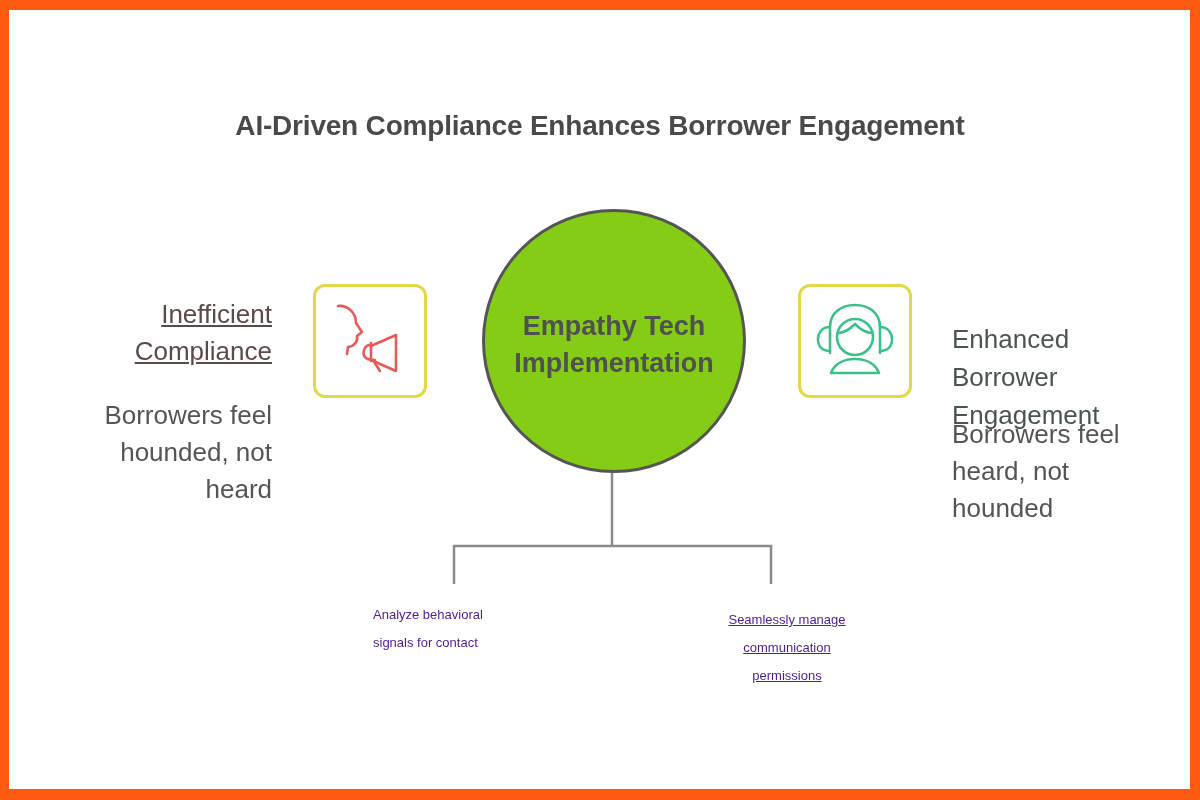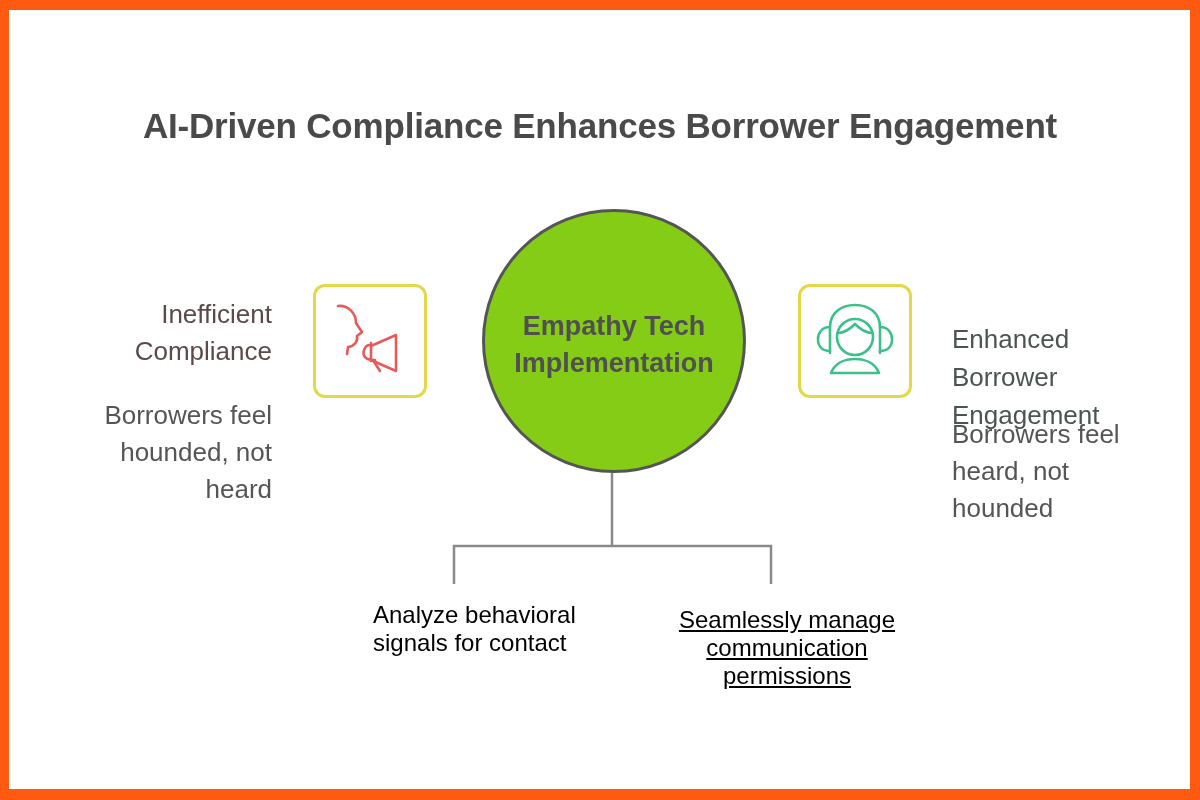--- a/index.html
+++ b/index.html
@@ -7,27 +7,27 @@
     width: 1200px; height: 800px; position: relative; overflow: hidden;
     background: #FF5A12;
     font-family: "Liberation Sans", "DejaVu Sans", sans-serif;
   }
   .canvas {
     position: absolute; left: 9px; top: 10px; width: 1181px; height: 779px;
     background: #ffffff;
   }
   .title {
     position: absolute; left: 0; top: 104px; width: 1200px; text-align: center;
-    font-size: 35px; font-weight: bold; color: #4a4a4a; letter-spacing: -0.2px;
+    font-size: 28px; font-weight: bold; color: #4a4a4a; letter-spacing: -0.2px;
     line-height: 44px; white-space: nowrap;
   }
   .side-title, .side-desc, .branch-text { position: absolute; white-space: pre-line; }
   .left-title {
     right: 928px; top: 296px; text-align: right;
-    font-size: 26px; line-height: 37px; color: #5c4a4a;
+    font-size: 26px; line-height: 37px; color: #5c4a4a; text-decoration: underline;
   }
   .left-desc {
     right: 928px; top: 397px; text-align: right;
     font-size: 26px; line-height: 37px; color: #555555;
   }
   .right-title {
     left: 952px; top: 285px; text-align: left;
     font-size: 26px; line-height: 38px; color: #4b5550; margin-top: 35px;
   }
   .right-desc {
@@ -46,21 +46,21 @@
     position: absolute; left: 482px; top: 209px; width: 258px; height: 258px;
     border: 3px solid #555555; border-radius: 50%; background: #84cc16;
     box-sizing: content-box;
   }
   .circle-label {
     position: absolute; left: 0; top: 96px; width: 258px; text-align: center;
     font-size: 27px; font-weight: bold; line-height: 37px; color: #505050;
     white-space: pre-line;
   }
   .connector { position: absolute; left: 0; top: 0; }
-  .branch-text { font-size: 24px; line-height: 28px; color: #000000; }
+  .branch-text { font-size: 13px; line-height: 28px; color: #4c1d95; }
   .branch-left { left: 373px; top: 601px; text-align: left; }
   .branch-right { left: 667px; width: 240px; top: 606px; text-align: center; text-decoration: underline; }
 </style>
 </head>
 <body>
 
 <div class="canvas"></div>
 
 <div class="title">AI-Driven Compliance Enhances Borrower Engagement</div>
 

